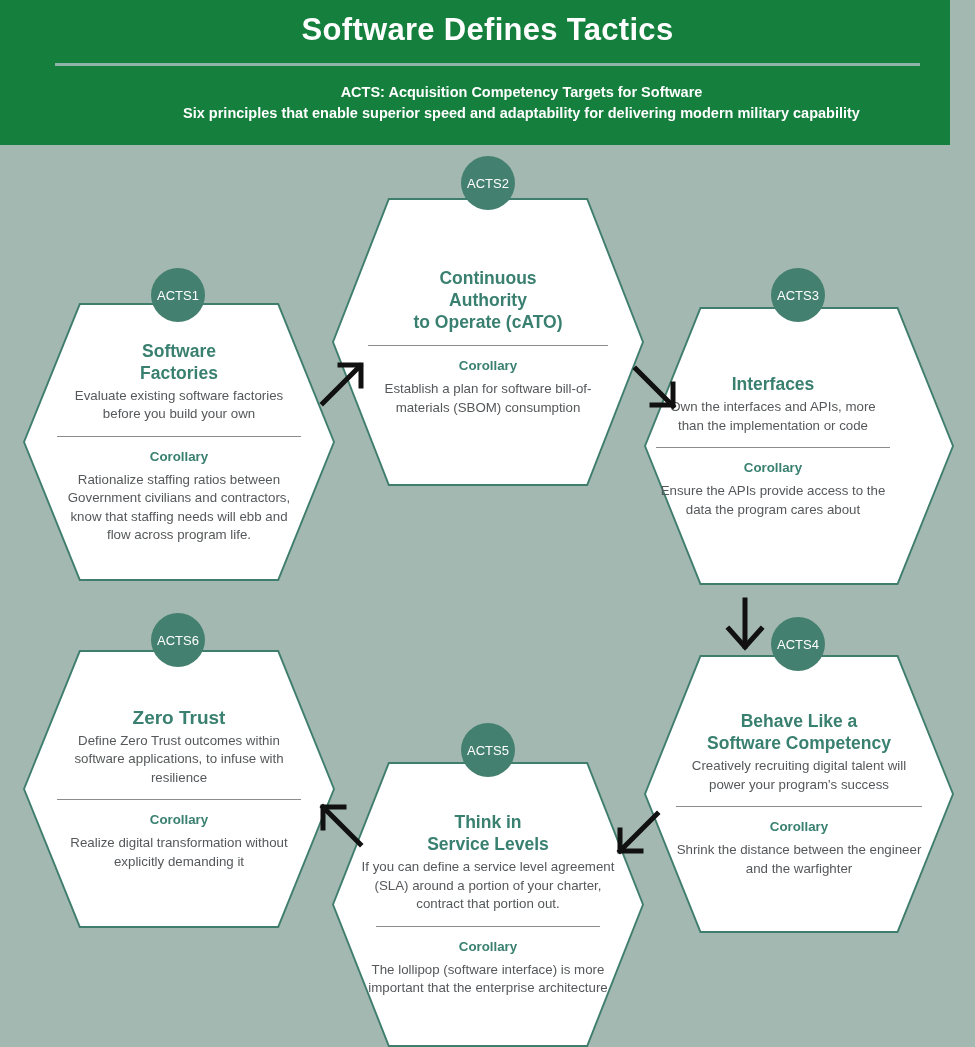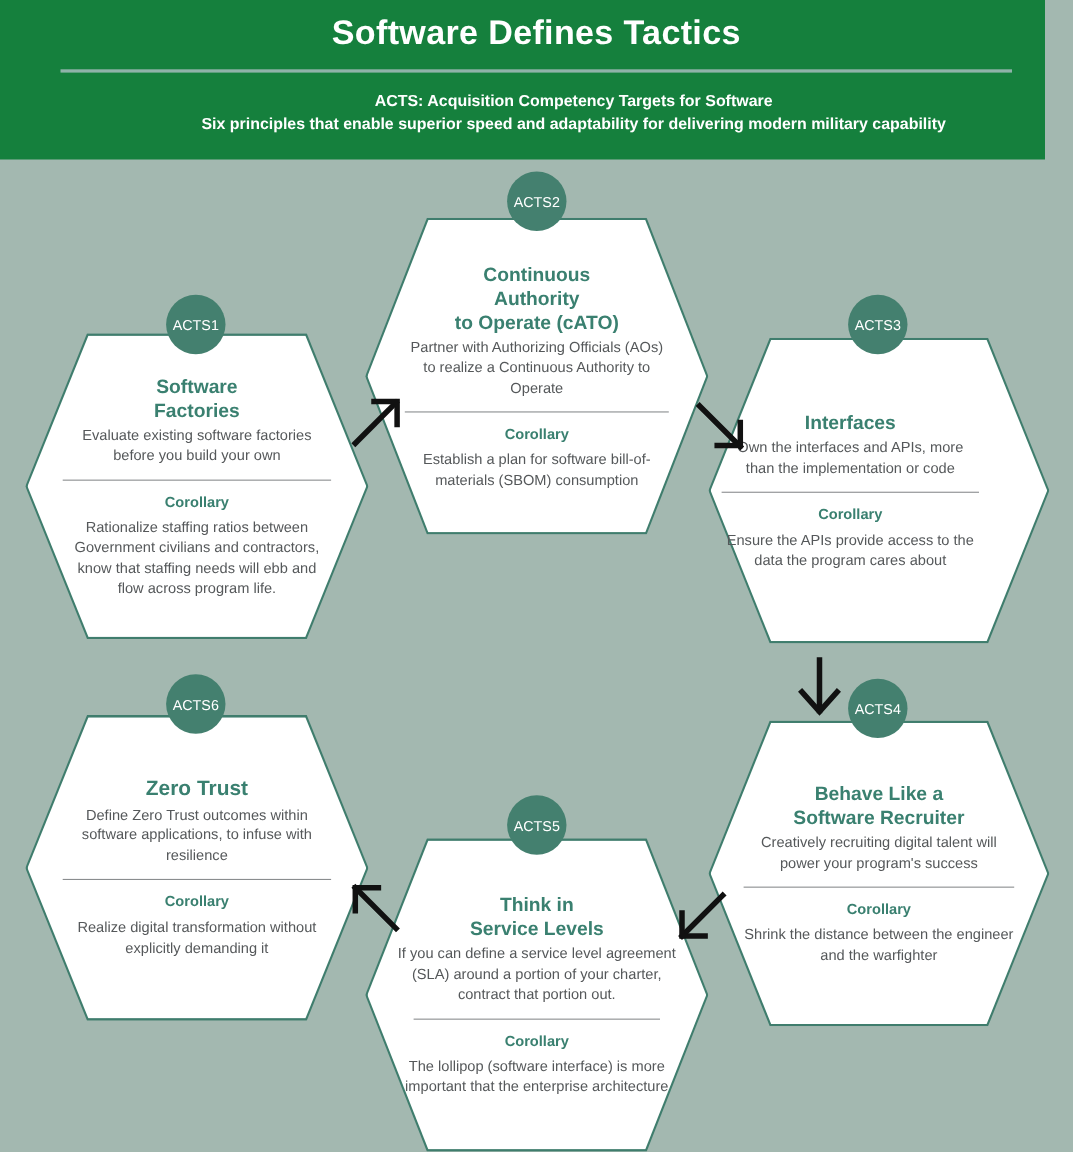--- a/index.html
+++ b/index.html
@@ -161,21 +161,20 @@
 <div class="hex-border" style="left:332px; top:198px; width:312px; height:288px;">
   <div class="hex-inner"></div>
 </div>
 <div class="hex-content" style="left:332px; top:198px; width:312px; height:288px; padding:0 36px;">
   <div style="width:100%;">
     <div class="hex-title">
       <div>Continuous</div>
       <div>Authority</div>
       <div>to Operate (cATO)</div>
     </div>
-    <div class="hex-body">Partner with Authorizing Officials (AOs) to realize a Continuous Authority to Operate</div>
     <div class="hex-divider"></div>
     <div class="corollary-label">Corollary</div>
     <div class="hex-body">Establish a plan for software bill-of-materials (SBOM) consumption</div>
   </div>
 </div>
 <div class="badge" style="left:461px; top:156px;">
   <span>ACTS</span>
   <span class="badge-num">2</span>
 </div>
 
@@ -198,21 +197,21 @@
   <span class="badge-num">3</span>
 </div>
 
 <div class="hex-border" style="left:644px; top:655px; width:310px; height:278px;">
   <div class="hex-inner"></div>
 </div>
 <div class="hex-content" style="left:644px; top:655px; width:310px; height:278px; padding:0 32px;">
   <div style="width:100%;">
     <div class="hex-title">
       <div>Behave Like a</div>
-      <div>Software Recruiter</div>
+      <div>Software Competency</div>
     </div>
     <div class="hex-body">Creatively recruiting digital talent will power your program's success</div>
     <div class="hex-divider"></div>
     <div class="corollary-label">Corollary</div>
     <div class="hex-body">Shrink the distance between the engineer and the warfighter</div>
   </div>
 </div>
 <div class="badge" style="left:771px; top:617px;">
   <span>ACTS</span>
   <span class="badge-num">4</span>

